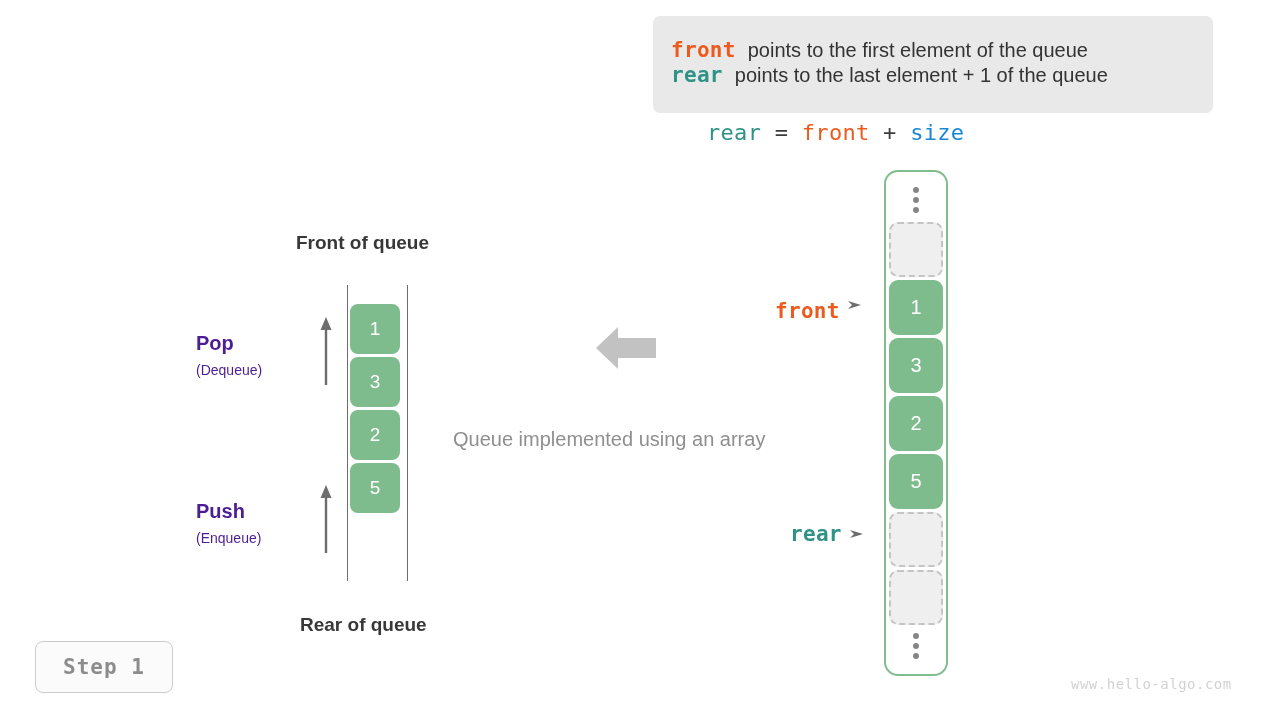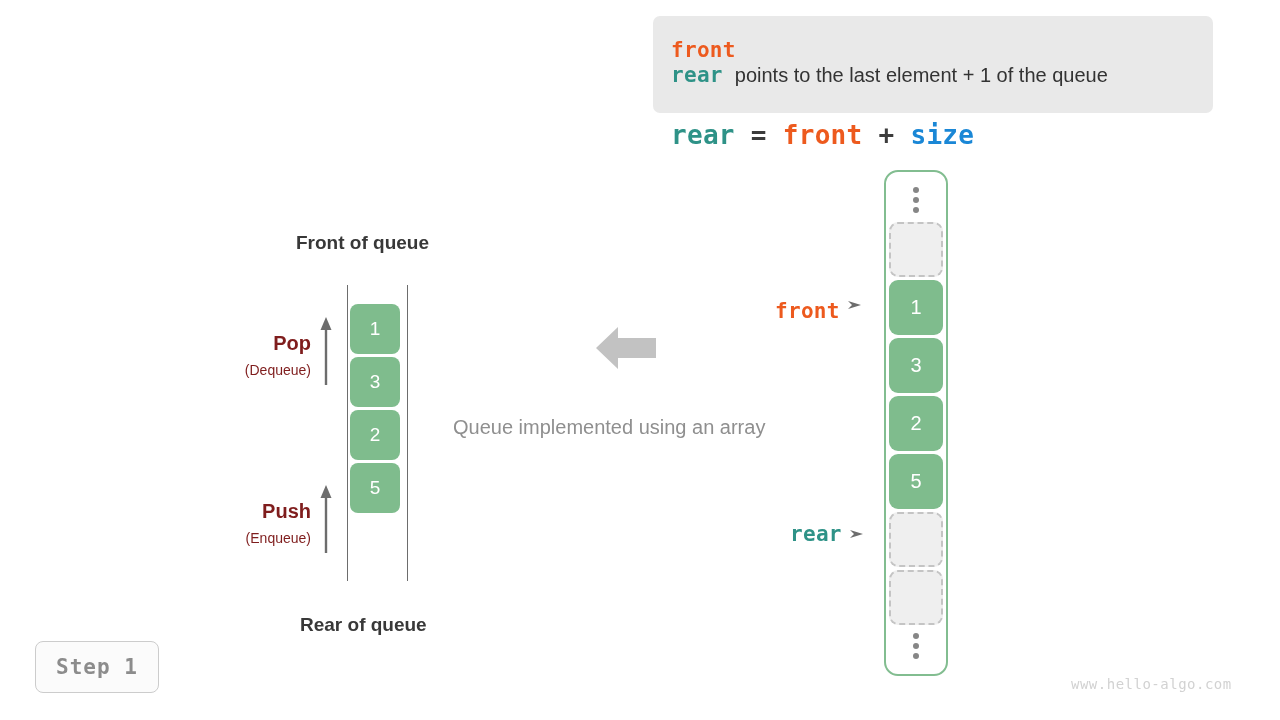--- a/index.html
+++ b/index.html
@@ -48,25 +48,25 @@
   .kw-size  { color: #1a87d6; }
   .legend-text {
     font-size: 20px;
     color: #333333;
     margin-left: 12px;
   }
 
   
   #formula {
     position: absolute;
-    left: 671px;
+    left: 707px;
     top: 120px;
     font-family: "DejaVu Sans Mono", "Liberation Mono", monospace;
-    font-weight: bold;
-    font-size: 26px;
+    font-weight: normal;
+    font-size: 22px;
     white-space: pre;
     letter-spacing: 0.3px;
   }
   #formula .op { color: #3c3c3c; }
 
   
   #front-of-queue-label, #rear-of-queue-label {
     position: absolute;
     font-size: 19px;
     font-weight: bold;
@@ -100,22 +100,22 @@
     color: #ffffff;
     font-size: 19px;
     display: flex;
     align-items: center;
     justify-content: center;
     box-sizing: border-box;
   }
 
   .op-label {
     position: absolute;
-    text-align: right;
-    color: #7f1d1d;
+    text-align: left;
+    color: #4c1d95;
     white-space: nowrap;
   }
   .op-label .op-title {
     font-size: 20px;
     font-weight: bold;
     display: block;
     line-height: 26px;
   }
   .op-label .op-sub {
     font-size: 14px;
@@ -136,21 +136,21 @@
   #transform-arrow {
     position: absolute;
     left: 596px;
     top: 324px;
     width: 60px;
     height: 48px;
   }
   #center-caption {
     position: absolute;
     left: 453px;
-    top: 416px;
+    top: 428px;
     font-size: 20px;
     color: #8f8f8f;
     white-space: nowrap;
   }
 
   
   #array-container {
     position: absolute;
     left: 884px;
     top: 170px;
@@ -249,21 +249,21 @@
     line-height: 34px;
     white-space: pre;
     color: #3c3c3c;
   }
 
   
   #step-badge {
     position: absolute;
     left: 35px;
     top: 641px;
-    width: 124px;
+    width: 138px;
     height: 52px;
     border: 1px solid #cccccc;
     border-radius: 8px;
     background: #fbfbfb;
     display: flex;
     align-items: center;
     justify-content: center;
     font-family: "DejaVu Sans Mono", "Liberation Mono", monospace;
     font-weight: bold;
     font-size: 21px;
@@ -285,20 +285,21 @@
   }
 </style>
 </head>
 <body>
 
 <div id="stage">
 
   <div id="legend-box">
     <div class="legend-line">
       <span class="legend-kw kw-front">front</span>
+      <span class="legend-text">points to the first element of the queue</span>
     </div>
     <div class="legend-line">
       <span class="legend-kw kw-rear">rear</span>
       <span class="legend-text">points to the last element + 1 of the queue</span>
     </div>
   </div>
 
   <div id="formula"><span class="kw-rear">rear</span><span class="op"> </span><span class="op">=</span><span class="op"> </span><span class="kw-front">front</span><span class="op"> </span><span class="op">+</span><span class="op"> </span><span class="kw-size">size</span></div>
 
   <div id="front-of-queue-label">Front of queue</div>

